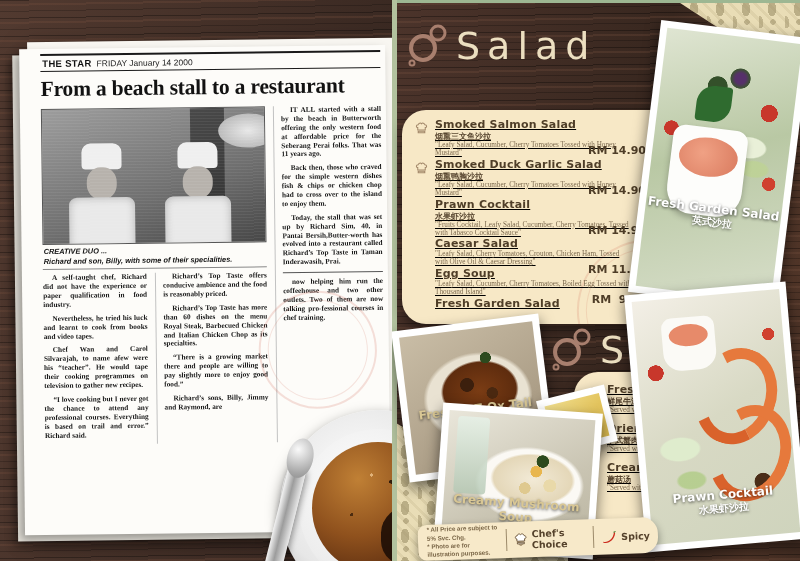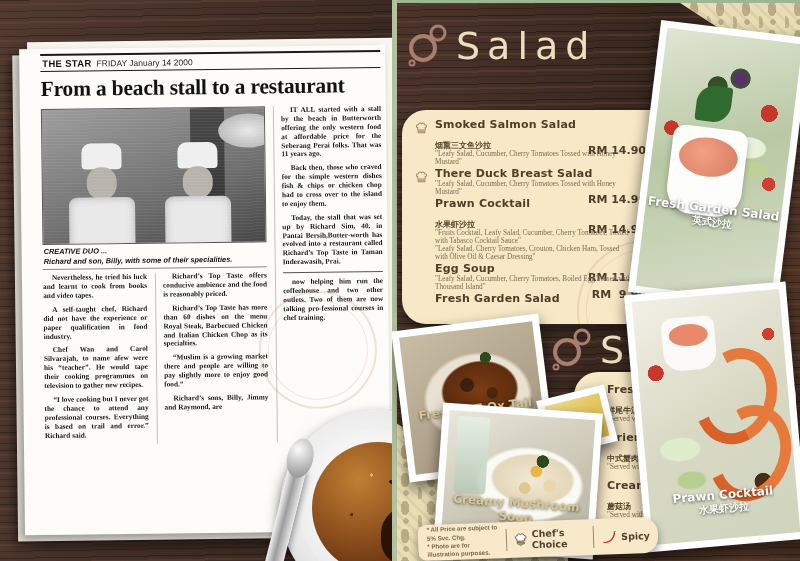--- a/index.html
+++ b/index.html
@@ -74,25 +74,25 @@
     background-size:26px 28px,26px 28px,26px 28px,auto;}
   .damask-tr{position:absolute;right:0;top:0;width:205px;height:160px;clip-path:polygon(10% 0,100% 0,100% 75%);}
   .damask-bl{position:absolute;left:0;top:415px;width:176px;height:146px;clip-path:polygon(0 4%,100% 74%,100% 100%,0 100%);}
   .sec-title{position:absolute;display:flex;align-items:center;gap:4px;}
   .sec-title span{font:400 38px "DejaVu Sans",sans-serif;color:#ecdfc0;letter-spacing:7px;}
   .t-salad{left:14px;top:22px;} .t-soup{left:158px;top:326px;}
   .panel{position:absolute;background:#f7e8c6;border-radius:24px;box-shadow:0 5px 12px rgba(0,0,0,.45);overflow:hidden;}
   .salad-panel{left:10px;top:110px;width:300px;height:214px;padding:9px 10px 6px 14px;}
   .soup-panel{left:182px;top:372px;width:222px;height:148px;padding:12px 8px 6px 14px;}
   .stamp-menu{left:175px;top:130px;width:140px;height:140px;transform:rotate(14deg);opacity:.5;}
-  .mi{position:relative;padding-left:19px;margin-bottom:1px;}
+  .mi{position:relative;padding-left:19px;margin-bottom:1px;text-decoration:underline;}
   .mi.noicon{padding-left:19px;}
   .mi-icon{position:absolute;left:-2px;top:2px;}
   .mi-name{font:700 11px "DejaVu Sans",sans-serif;color:#4f3e28;line-height:12px;letter-spacing:.2px;}
-  .mi-cn{font:700 8px "DejaVu Sans",sans-serif;color:#584630;line-height:9px;margin-top:10px;}
+  .mi-cn{font:700 8px "DejaVu Sans",sans-serif;color:#584630;line-height:9px;margin-top:1px;}
   .mi-desc{font:400 7.2px "Liberation Serif",serif;color:#7c6a4f;line-height:7.9px;margin-top:1px;}
   .salad-panel .mi-desc{width:198px;} .soup-panel .mi-desc{width:150px;}
   .mi-price{position:absolute;font:700 11px "DejaVu Sans",sans-serif;color:#4f3e28;top:25px;white-space:pre;}
   .salad-panel .mi-price{right:46px;} .soup-panel .mi-price{right:8px;}
   .soup-panel .mi{margin-bottom:8px;}
   
   .pol{position:absolute;background:#fff;padding:7px;box-shadow:0 6px 14px rgba(0,0,0,.55);}
   .pol .img{position:relative;width:100%;height:100%;overflow:hidden;}
   .plabel{position:absolute;left:0;right:0;text-align:center;z-index:3;}
   .plabel .l1{font:700 12px "DejaVu Sans",sans-serif;color:#fff;text-shadow:0 1px 3px rgba(0,0,0,.65);line-height:14px;}
@@ -180,29 +180,29 @@
               <div class="coat"></div>
             </div>
           <div class="grain"></div>
         </div>
         <div class="np-caption">
           <div>CREATIVE DUO ...</div>
           <div>Richard and son, Billy, with some of their specialities.</div>
         </div>
         <div class="np-row2">
           <div class="np-col np-colw">
+            <p>A self-taught chef, Richard did not have the experience or paper qualification in food industry.</p>
             <p>Nevertheless, he tried his luck and learnt to cook from books and video tapes.</p>
-            <p>A self-taught chef, Richard did not have the experience or paper qualification in food industry.</p>
             <p>Chef Wan and Carol Silvarajah, to name afew were his “teacher”. He would tape their cooking programmes on television to gather new recipes.</p>
             <p>“I love cooking but I never got the chance to attend any professional courses. Everything is based on trail and error.” Richard said.</p>
           </div>
           <div class="np-col np-colw bl">
             <p>Richard’s Top Taste offers conducive ambience and the food is reasonably priced.</p>
             <p>Richard’s Top Taste has more than 60 dishes on the menu Royal Steak, Barbecued Chicken and Italian Chicken Chop as its specialties.</p>
-            <p>“Muslim is a growing market there and people are willing to pay slightly more to enjoy good food.”</p>
+            <p>“There is a growing market there and people are willing to pay slightly more to enjoy good food.”</p>
             <p>Richard’s sons, Billy, Jimmy and Raymond, are</p>
           </div>
         </div>
       </div>
       <div class="np-col np-colw bl">
         <p>IT ALL started with a stall by the beach in Butterworth offering the only western food at affordable price for the Seberang Perai folks. That was 11 years ago.</p>
         <p>Back then, those who craved for the simple western dishes fish &amp; chips or chicken chop had to cross over to the island to enjoy them.</p>
         <p>Today, the stall that was set up by Richard Sim, 40, in Pantai Bersih,Butter-worth has evolved into a restaurant called Richard’s Top Taste in Taman Inderawasih, Prai.</p>
         <p class="rule-top">now helping him run the coffeehouse and two other outlets. Two of them are now talking pro-fessional courses in chef training.</p>
       </div>
@@ -244,33 +244,35 @@
         <div class="mi-cn">烟熏三文鱼沙拉</div>
         <div class="mi-desc">"Leafy Salad, Cucumber, Cherry Tomatoes Tossed with Honey Mustard"</div>
         <div class="mi-price">RM 14.90</div>
       </div>
 
       <div class="mi">
         <svg class="mi-icon" width="15" height="15" viewBox="0 0 16 16">
             <path d="M4 7 C2 7 2 4 4.4 4 C4.8 2.2 7 1.6 8 3 C9 1.6 11.2 2.2 11.6 4 C14 4 14 7 12 7 L12 9.5 L4 9.5 Z" fill="#f7e8c6" stroke="#a3886a" stroke-width="1.1"></path>
             <path d="M4.5 11 h7 v1.6 h-7 z" fill="none" stroke="#a3886a" stroke-width="1.1"></path>
           </svg>
-        <div class="mi-name">There Duck Breast Salad</div>
+        <div class="mi-name">Smoked Duck Garlic Salad</div>
+        <div class="mi-cn">烟熏鸭胸沙拉</div>
         <div class="mi-desc">"Leafy Salad, Cucumber, Cherry Tomatoes Tossed with Honey Mustard"</div>
         <div class="mi-price">RM 14.90</div>
       </div>
 
       <div class="mi noicon">
         <div class="mi-name">Prawn Cocktail</div>
         <div class="mi-cn">水果虾沙拉</div>
         <div class="mi-desc">"Fruits Cocktail, Leafy Salad, Cucumber, Cherry Tomatoes, Tossed with Tabasco Cocktail Sauce"</div>
         <div class="mi-price">RM 14.90</div>
       </div>
 
       <div class="mi noicon">
+        <div class="mi-name">Caesar Salad</div>
         <div class="mi-desc">"Leafy Salad, Cherry Tomatoes, Crouton, Chicken Ham, Tossed with Olive Oil &amp; Caesar Dressing"</div>
         <div class="mi-price">RM 11.90</div>
       </div>
 
       <div class="mi noicon">
         <div class="mi-name">Egg Soup</div>
         <div class="mi-desc">"Leafy Salad, Cucumber, Cherry Tomatoes, Boiled Egg Tossed with Thousand Island"</div>
         <div class="mi-price">RM  9.90</div>
       </div>
 

